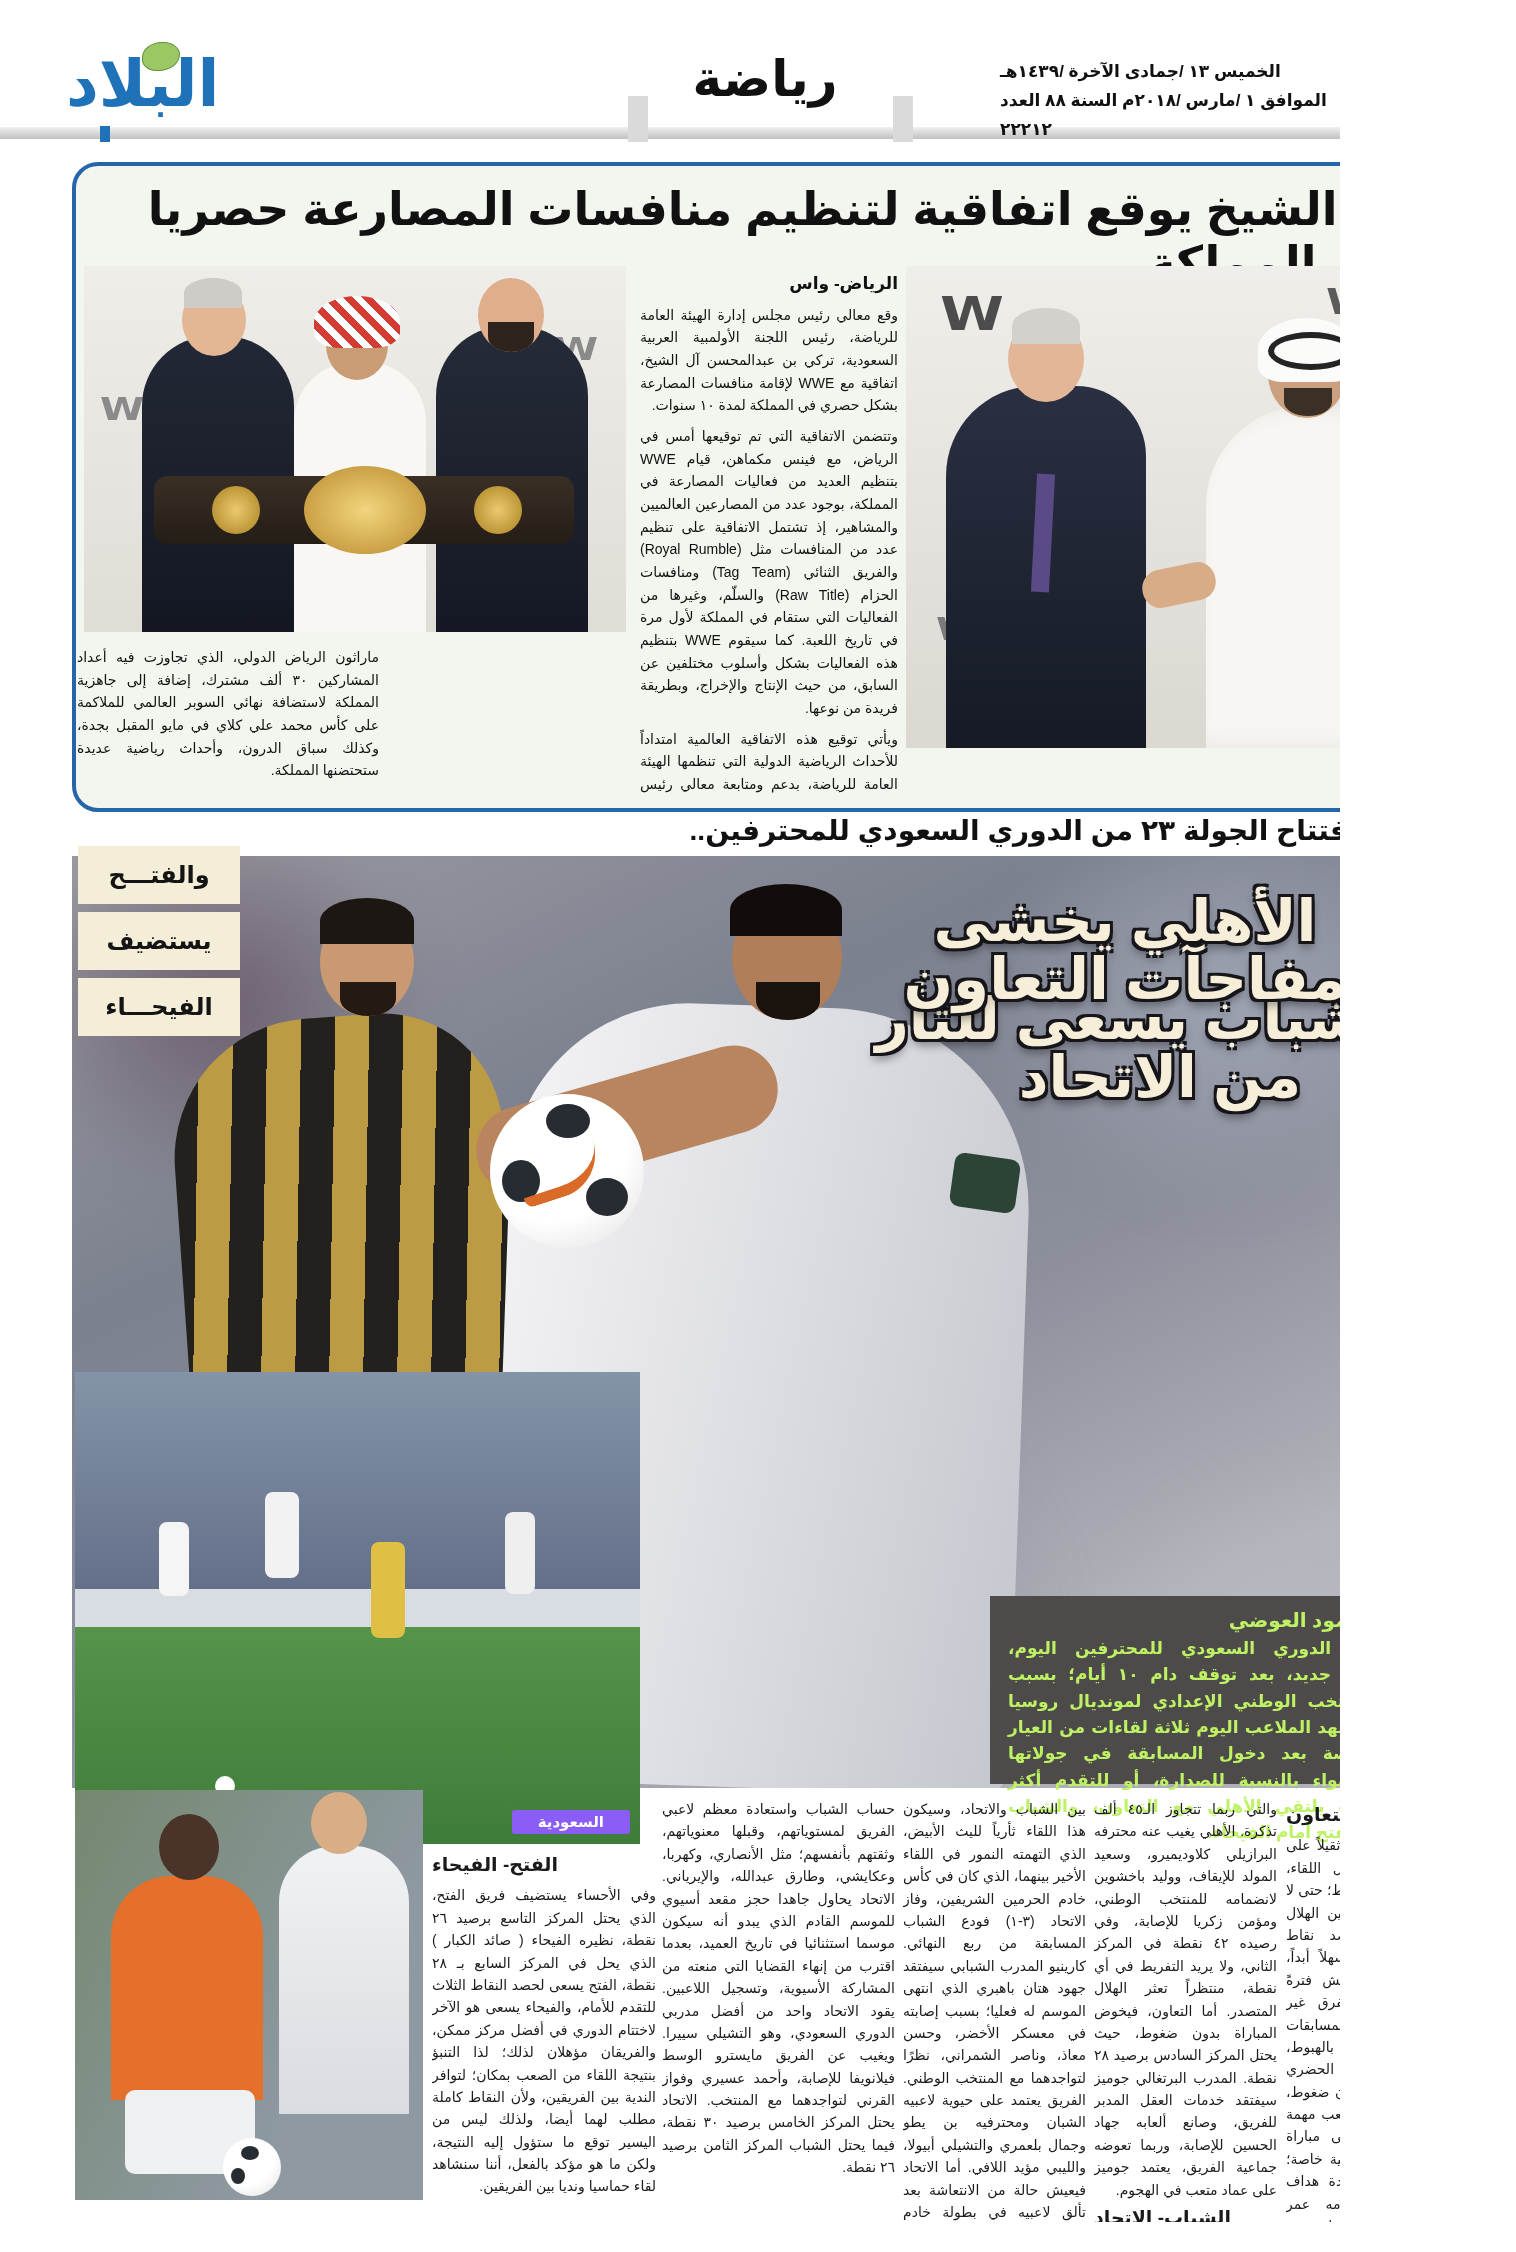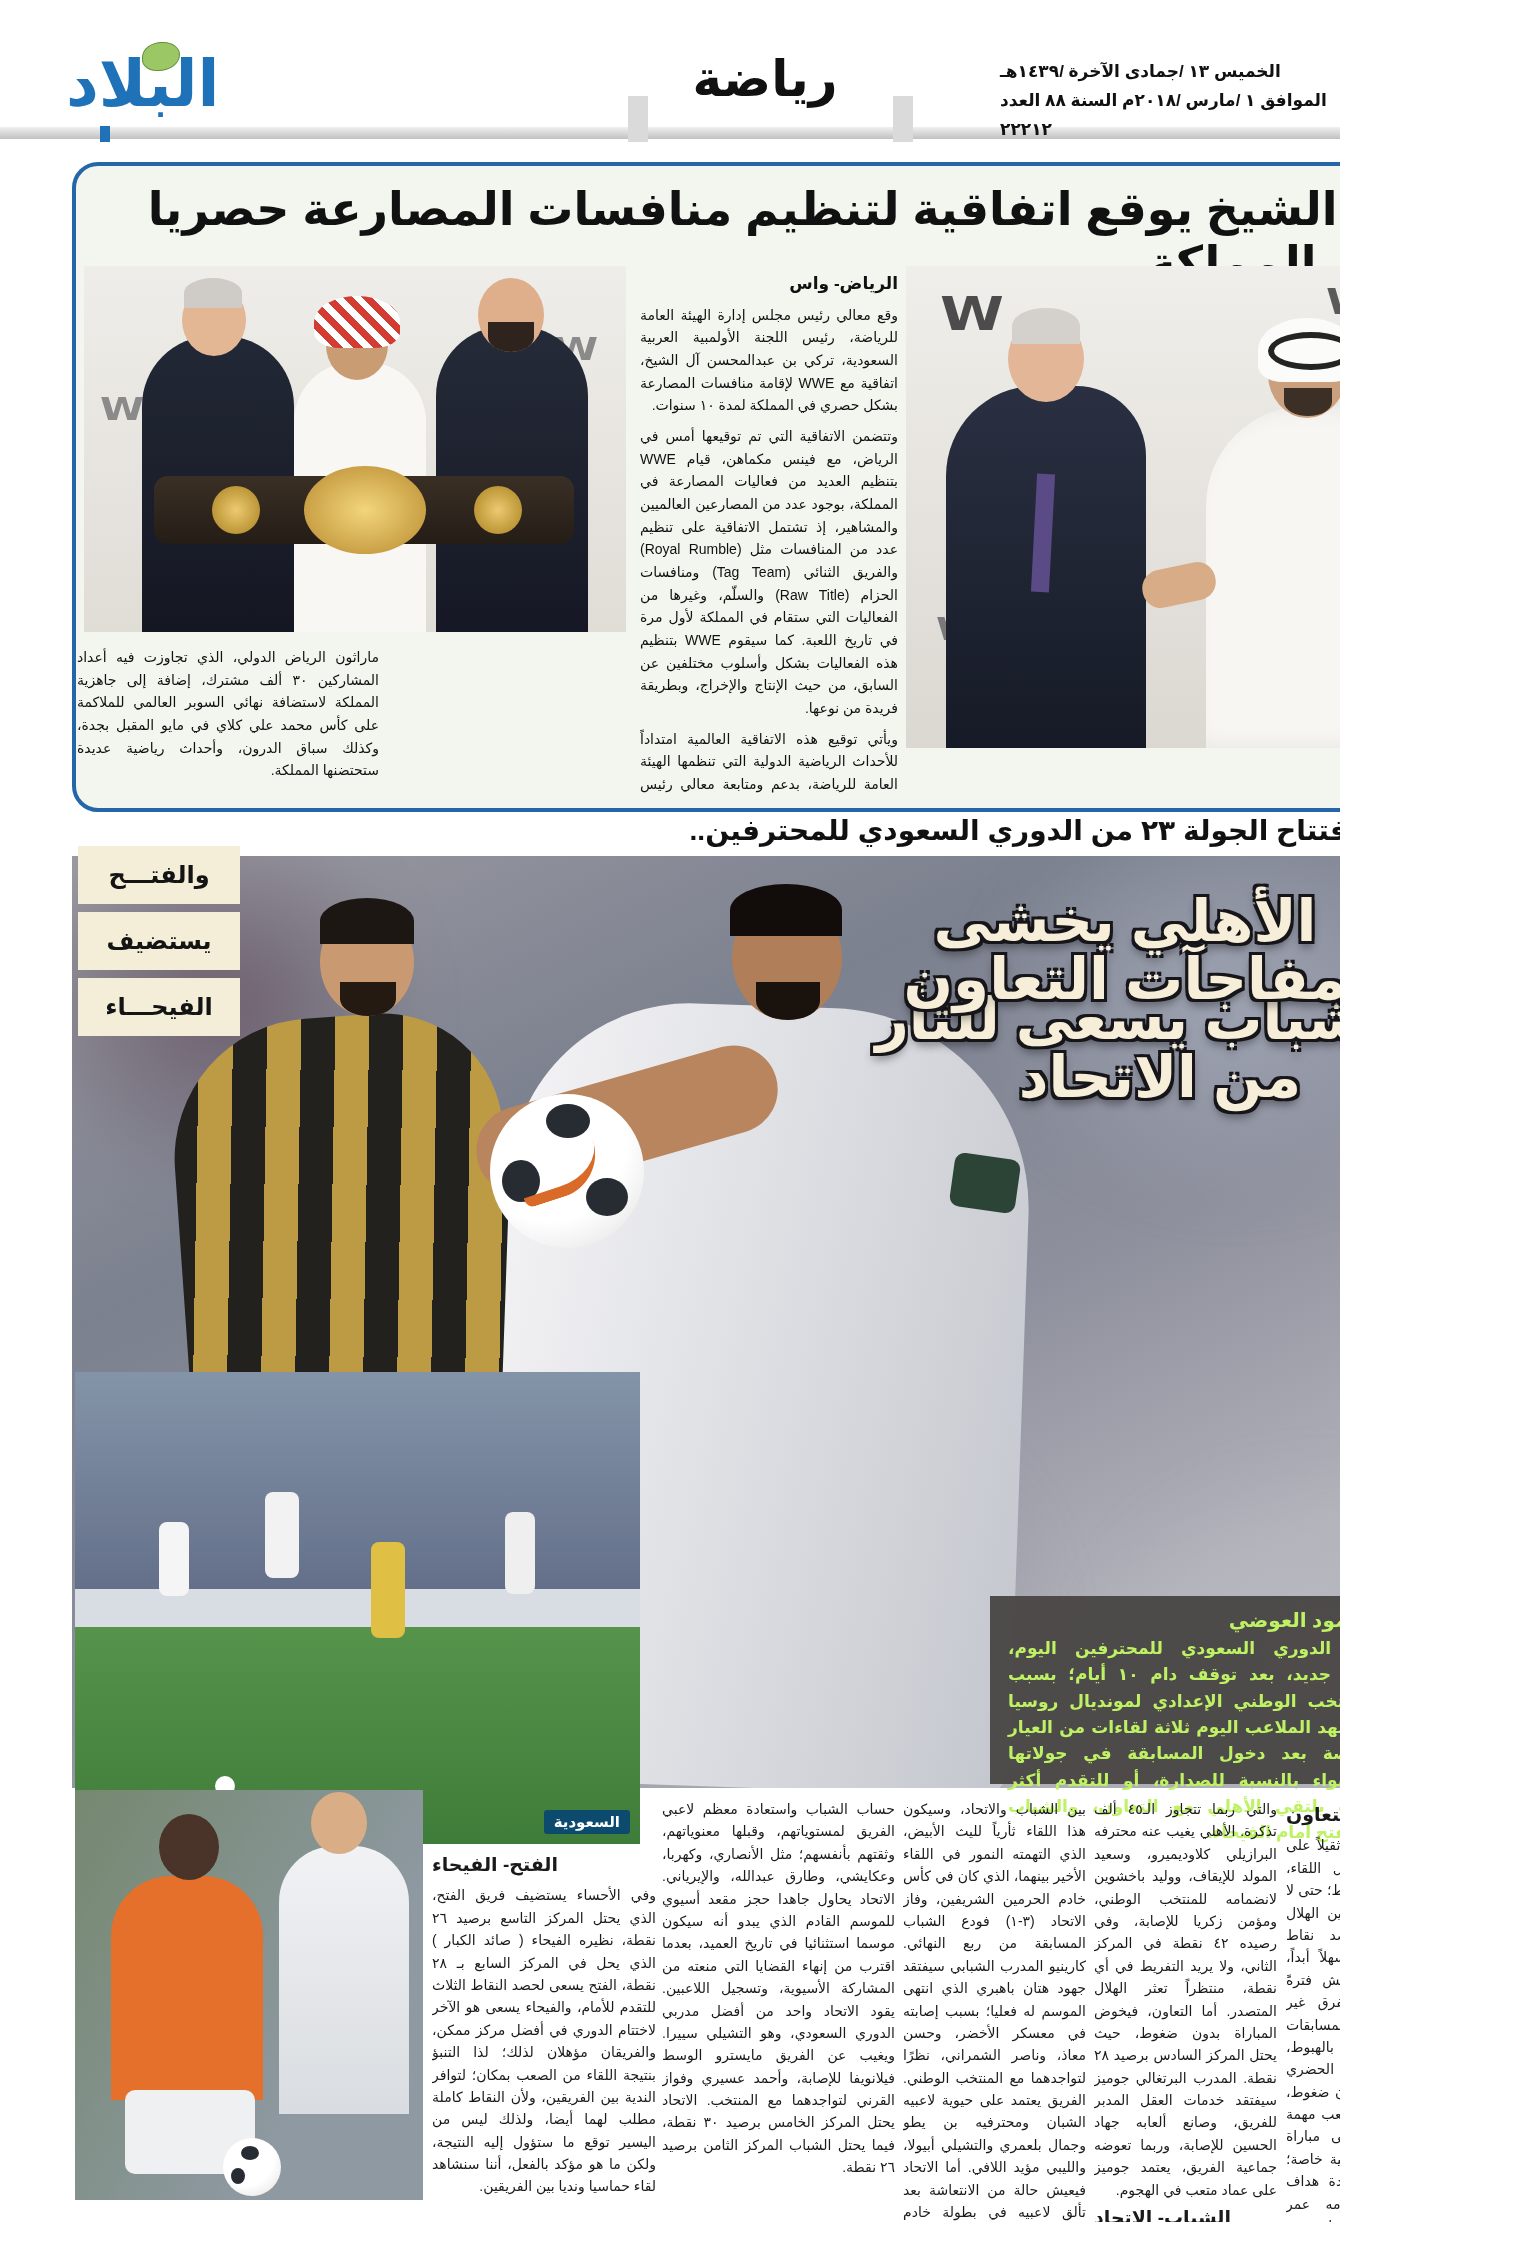--- a/index.html
+++ b/index.html
@@ -55,22 +55,22 @@
   #inset1{left:75px;top:1372px;width:565px;height:472px;background:#6d7a90;}
   #inset2{left:75px;top:1790px;width:348px;height:410px;
         background:linear-gradient(120deg,#75886f,#8e99a2 70%);}
   #caption-box{left:990px;top:1596px;width:472px;height:188px;background:rgba(72,68,67,.95);
         color:#bef264;padding:12px 18px;box-sizing:border-box;}
   #caption-byline{font-weight:900;font-size:20px;margin-bottom:4px;}
   #caption-text{font-weight:700;font-size:17px;line-height:1.55;text-align:justify;}
   .bcol{position:absolute;top:1798px;height:424px;font-size:14px;line-height:1.6;
         text-align:justify;direction:rtl;overflow:hidden;color:#1a1a1a;}
   .col-header{font-weight:900;font-size:19px;text-align:left;margin:2px 0 4px 0;}
-  .watermark{position:absolute;right:10px;bottom:10px;background:#0c4a6e;color:#fff;
-        font-size:15px;font-weight:700;padding:3px 10px;border-radius:3px;direction:rtl;}
+  .watermark{position:absolute;right:10px;bottom:10px;background:#8b5cf6;color:#fff;
+        font-size:15px;font-weight:700;padding:3px 26px;border-radius:3px;direction:rtl;}
   .ball{position:absolute;border-radius:50%;background:radial-gradient(circle at 38% 32%,#ffffff 55%,#dedede);}
   .patch{position:absolute;background:#272c33;border-radius:50%;}
 </style>
 </head>
 <body>
 
 <div id="page">
 
   <div class="abs" id="logo">
     <span>البلاد</span>

